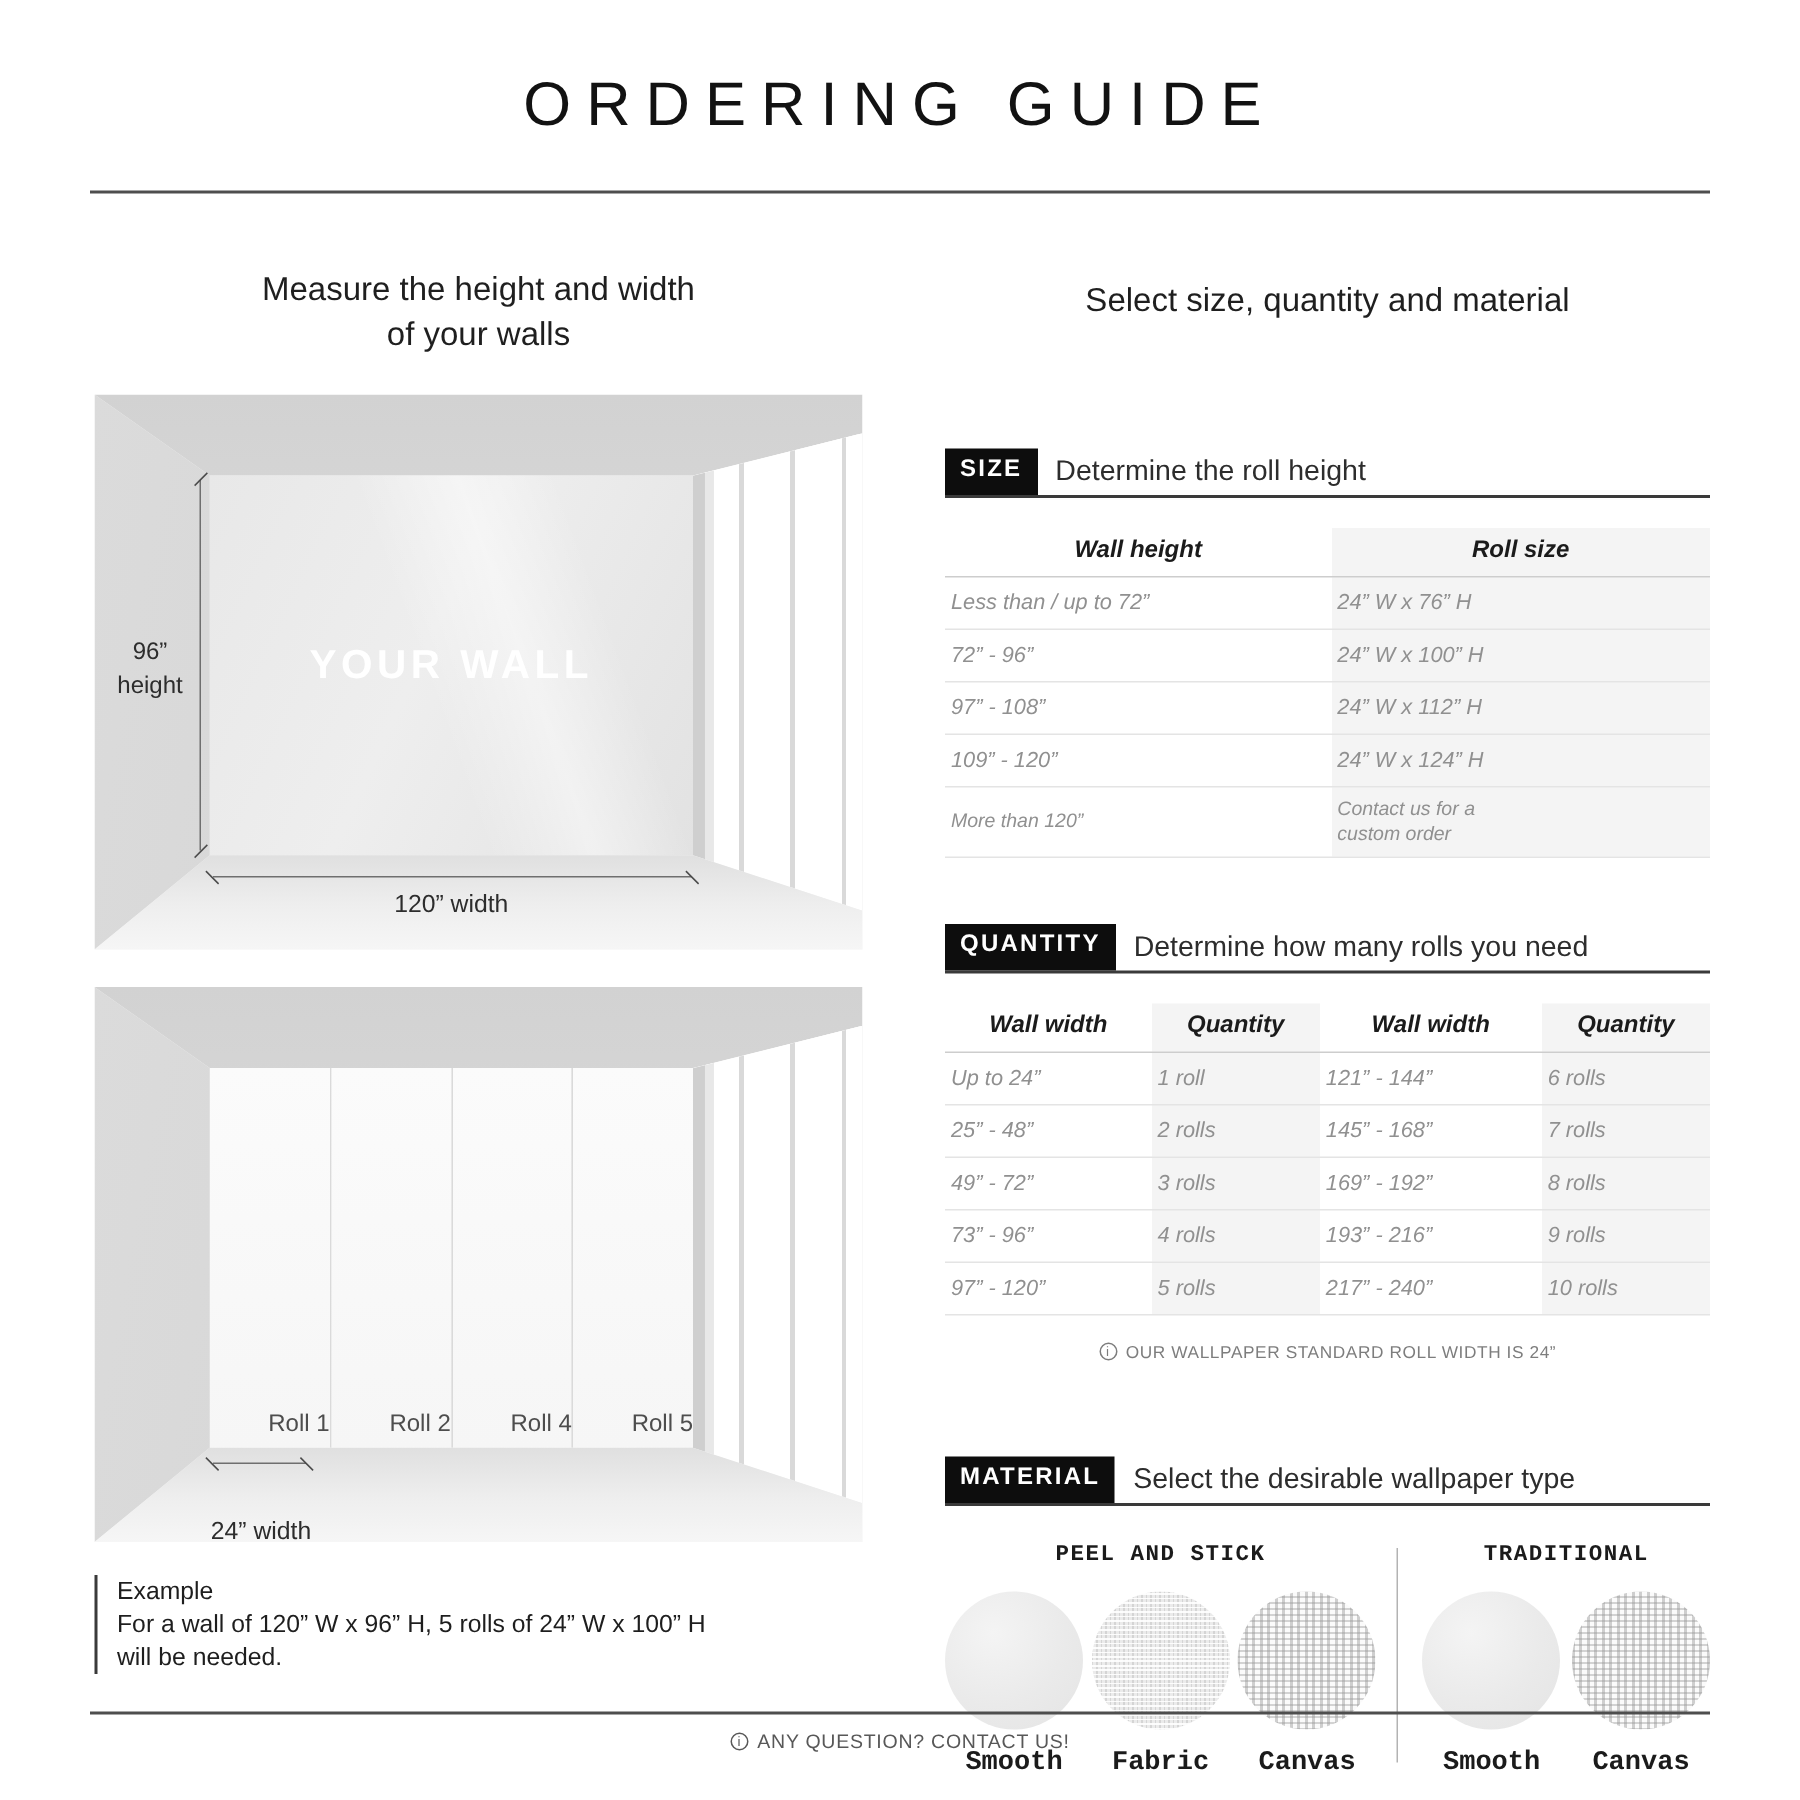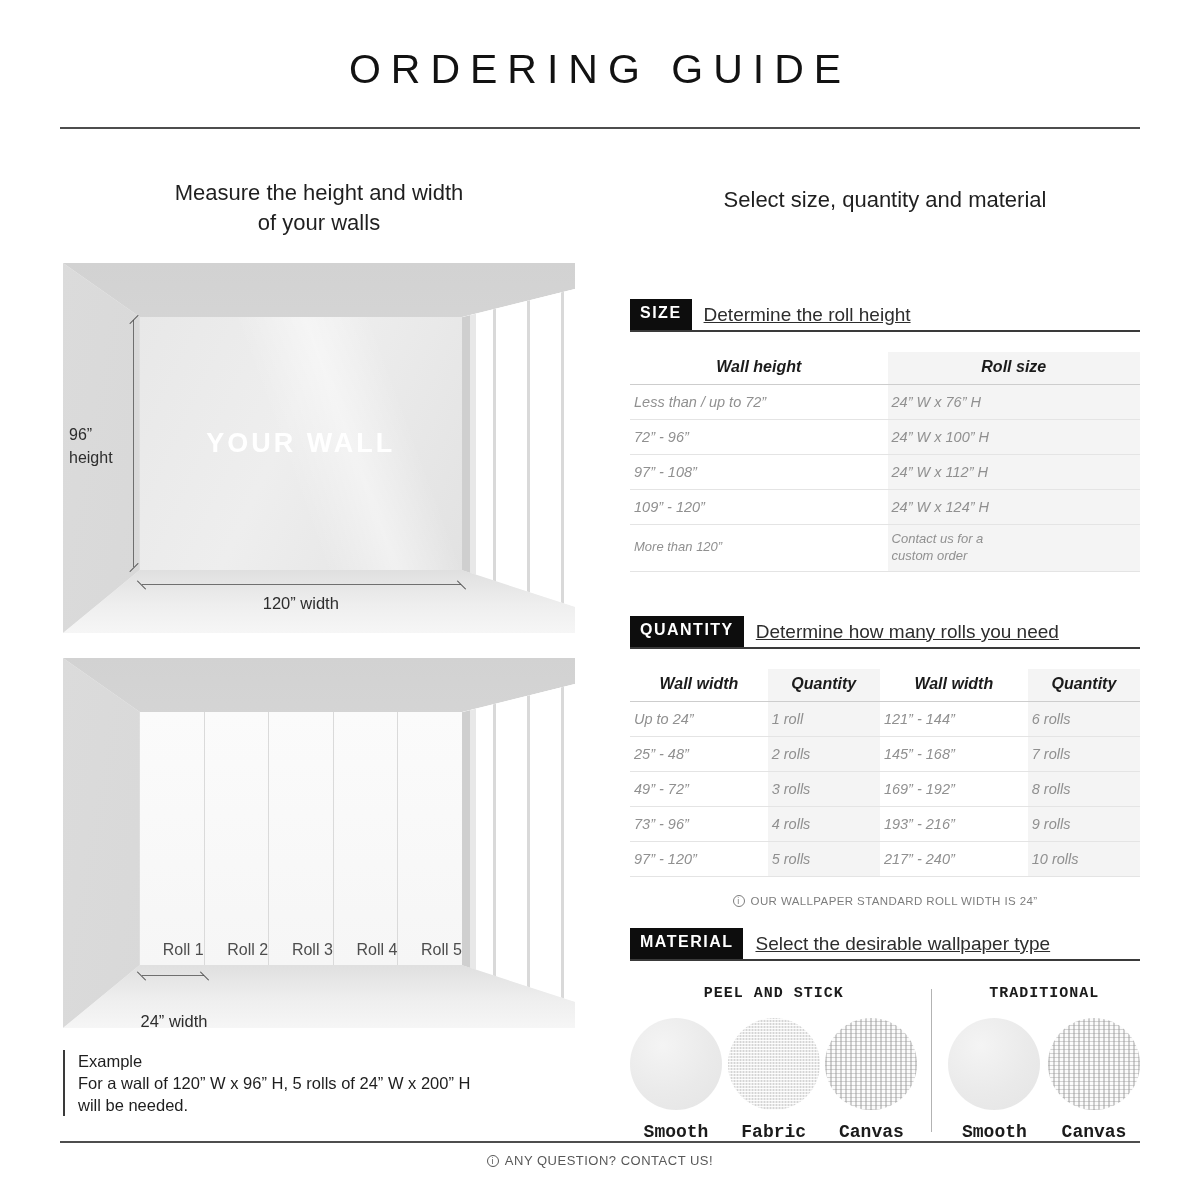--- a/index.html
+++ b/index.html
@@ -50,21 +50,21 @@
   .dim-v { position:absolute; width:1px; background:#6f6f6f; }
   .dim-v::before,.dim-v::after { content:""; position:absolute; left:-5.5px; width:12px; height:1px;
     background:#4a4a4a; transform:rotate(-45deg); }
   .dim-v::before { top:-1px; } .dim-v::after { bottom:-1px; }
   .dim-h { position:absolute; height:1px; background:#6f6f6f; }
   .dim-h::before,.dim-h::after { content:""; position:absolute; top:-5.5px; width:1px; height:12px;
     background:#4a4a4a; transform:rotate(-45deg); }
   .dim-h::before { left:-1px; } .dim-h::after { right:-1px; }
 
   .room1 .dim-v { left:70px; top:57px; height:247px; }
-  .height-label { position:absolute; left:6px; top:160px; width:62px; text-align:left;
+  .height-label { position:absolute; left:6px; top:160px; width:62px; text-align:center;
     font-size:16px; line-height:1.45; color:#2d2d2d; white-space:pre-line; }
   .room1 .dim-h { left:79px; top:321px; width:319px; }
   .width-label { position:absolute; left:15%; top:331px; width:62.9%; text-align:center;
     font-size:16.5px; color:#2d2d2d; }
 
   .rolls { position:absolute; left:77px; top:54px; width:322px; height:253px; display:flex; }
   .roll-panel { flex:1; position:relative; border-right:1px solid #dadada;
     background:linear-gradient(180deg,#fbfbfb 0%,#f6f6f6 100%); }
   .roll-panel:last-child { border-right:none; }
   .roll-label { position:absolute; bottom:6px; left:0; width:100%; text-align:right;
@@ -73,24 +73,24 @@
   .roll-width-label { position:absolute; left:52px; top:329px; width:118px; text-align:center;
     font-size:16.5px; color:#2d2d2d;margin-top:25px; }
 
   .example { margin-top:22px; border-left:2px solid #3a3a3a; padding-left:13px;
     font-size:16.5px; line-height:22px; color:#1e1e1e; }
 
   
   .sec-header { display:flex; align-items:stretch; border-bottom:2px solid #3a3a3a; }
   .black-label { background:#0d0d0d; color:#ffffff; font-weight:bold; letter-spacing:1.5px;
     font-size:16px; padding:5px 10px 4px; }
-  .sec-title { padding:5px 0 4px 12px; font-size:19px; color:#2d2d2d;text-decoration:underline; }
+  .sec-title { padding:5px 0 4px 12px; font-size:19px; color:#2d2d2d; }
   .sec-size .sec-header { margin-top:84px; }
   .sec-qty .sec-header { margin-top:44px; }
-  .sec-mat .sec-header { margin-top:21px; }
+  .sec-mat .sec-header { margin-top:63px; }
 
   table { width:100%; border-collapse:collapse; margin-top:20px;font-style:italic; }
   th { font-weight:bold; color:#1b1b1b; font-size:16px; padding:6px 4px 8px;
     border-bottom:1px solid #cdcdcd; text-align:center; }
   td { color:#909090; font-size:14.5px; text-align:left; padding:9px 4px;
     border-bottom:1px solid #e4e4e4; white-space:pre-line; }
   .shade { background:#f4f4f4; }
   .size-table th:nth-child(1), .size-table td:nth-child(1) { width:50.5%; }
   .size-table tbody tr:last-child td { font-size:13px; line-height:1.3; padding:6px 4px; }
   .qty-table th:nth-child(1), .qty-table td:nth-child(1) { width:27%; }
@@ -159,39 +159,36 @@
       <div class="rolls">
 
           <div class="roll-panel">
             <span class="roll-label">Roll 1</span>
           </div>
 
           <div class="roll-panel">
             <span class="roll-label">Roll 2</span>
           </div>
 
-          <div class="roll-panel">
-            <span class="roll-label">Roll 3</span>
-          </div>
 
           <div class="roll-panel">
             <span class="roll-label">Roll 4</span>
           </div>
 
           <div class="roll-panel">
             <span class="roll-label">Roll 5</span>
           </div>
         </div>
       <div class="dim-h"></div>
       <div class="roll-width-label">24” width</div>
     </div>
 
     <div class="example">
       <div>Example</div>
-      <div>For a wall of 120” W x 96” H, 5 rolls of 24” W x 200” H</div>
+      <div>For a wall of 120” W x 96” H, 5 rolls of 24” W x 100” H</div>
       <div>will be needed.</div>
     </div>
   </section>
 
   <section class="right-col">
     <h2 class="col-heading">Select size, quantity and material</h2>
 
     <div class="sec-size">
       <div class="sec-header">
         <span class="black-label">SIZE</span>

